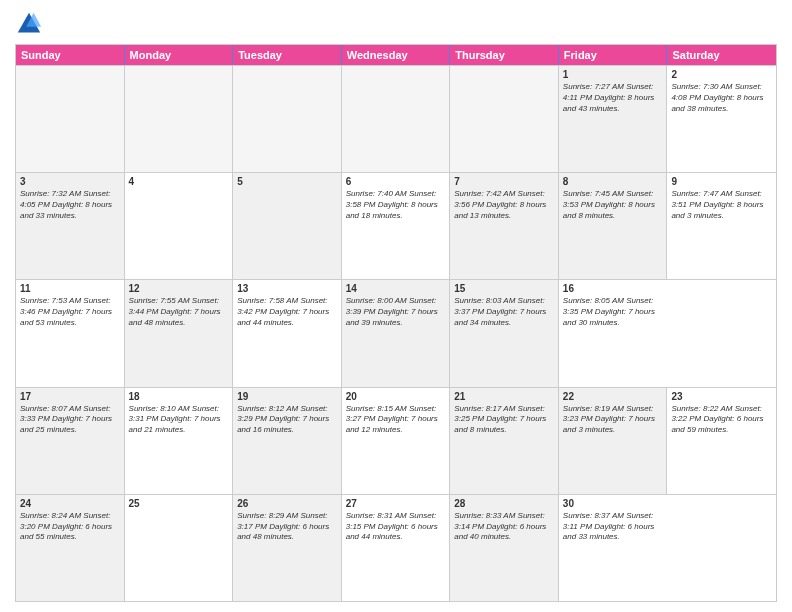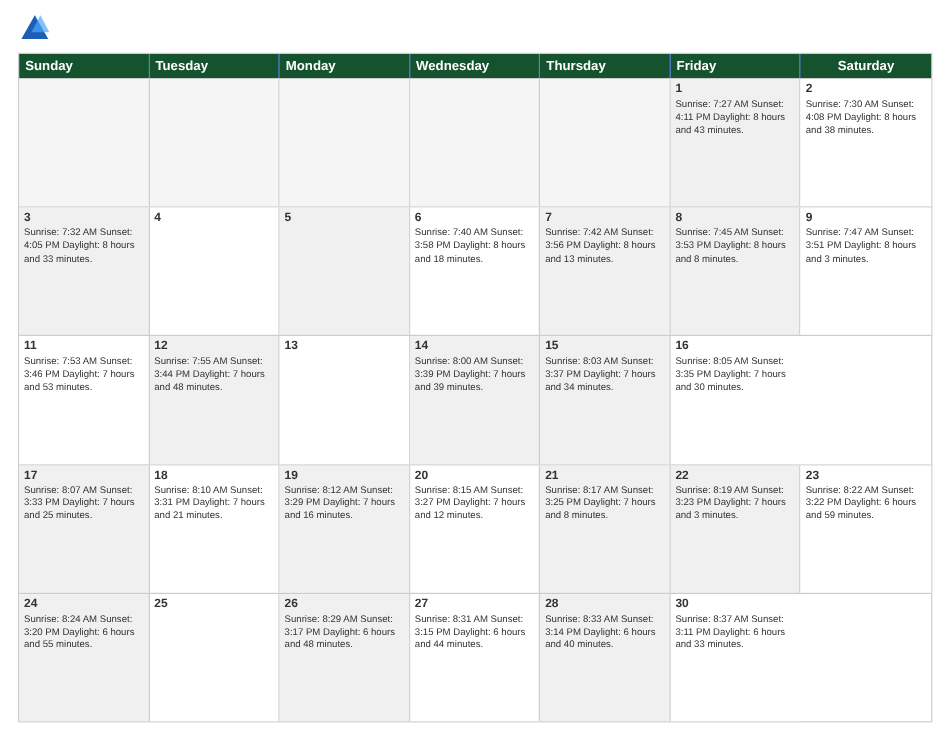--- a/index.html
+++ b/index.html
@@ -53,31 +53,31 @@
     }
     .calendar {
       flex: 1;
       display: flex;
       flex-direction: column;
       border: 1px solid #ccc;
     }
     .cal-header-row {
       display: grid;
       grid-template-columns: repeat(7, 1fr);
-      background: #14532d;
+      background: #ec4899;
     }
     .cal-header-cell {
       color: #fff;
       font-size: 11px;
       font-weight: bold;
       padding: 4px 5px;
       text-align: left;
       border-right: 1px solid #5580dd;
     }
-    .cal-header-cell:last-child { border-right: none; text-align: center; }
+    .cal-header-cell:last-child { border-right: none; }
     .cal-body {
       flex: 1;
       display: flex;
       flex-direction: column;
     }
     .cal-row {
       display: grid;
       grid-template-columns: repeat(7, 1fr);
       flex: 1;
       border-top: 1px solid #ccc;
@@ -97,20 +97,21 @@
     .day-number {
       font-size: 10px;
       font-weight: bold;
       display: block;
       margin-bottom: 2px;
     }
     .cell-info {
       font-size: 8px;
       line-height: 1.35;
       color: #333;
+      font-style: italic;
     }
   </style>
 </head>
 <body>
 
 <div class="page">
   <div class="header">
     <div class="logo">
       <svg class="logo-icon" viewBox="0 0 30 30">
         <polygon points="15,3 27,24 3,24" fill="#1a5fb4"></polygon>
@@ -123,22 +124,22 @@
     </div>
     <div class="title-block">
       <div class="month-title"></div>
       <div class="subtitle"></div>
     </div>
   </div>
 
   <div class="calendar">
     <div class="cal-header-row">
     <div class="cal-header-cell">Sunday</div>
+        <div class="cal-header-cell">Monday</div>
         <div class="cal-header-cell">Tuesday</div>
-        <div class="cal-header-cell">Monday</div>
         <div class="cal-header-cell">Wednesday</div>
         <div class="cal-header-cell">Thursday</div>
         <div class="cal-header-cell">Friday</div>
         <div class="cal-header-cell">Saturday</div>
       </div>
     <div class="cal-body">
     <div class="cal-row">
           <div class="cal-cell empty"></div>
           <div class="cal-cell empty"></div>
           <div class="cal-cell empty"></div>
@@ -212,20 +213,24 @@
           </div>
           <div class="cal-cell shaded">
             <span class="day-number">12</span>
             <div class="cell-info">Sunrise: 7:55 AM
 Sunset: 3:44 PM
 Daylight: 7 hours
 and 48 minutes.</div>
           </div>
           <div class="cal-cell">
             <span class="day-number">13</span>
+            <div class="cell-info">Sunrise: 7:58 AM
+Sunset: 3:42 PM
+Daylight: 7 hours
+and 44 minutes.</div>
           </div>
           <div class="cal-cell shaded">
             <span class="day-number">14</span>
             <div class="cell-info">Sunrise: 8:00 AM
 Sunset: 3:39 PM
 Daylight: 7 hours
 and 39 minutes.</div>
           </div>
           <div class="cal-cell shaded">
             <span class="day-number">15</span>

